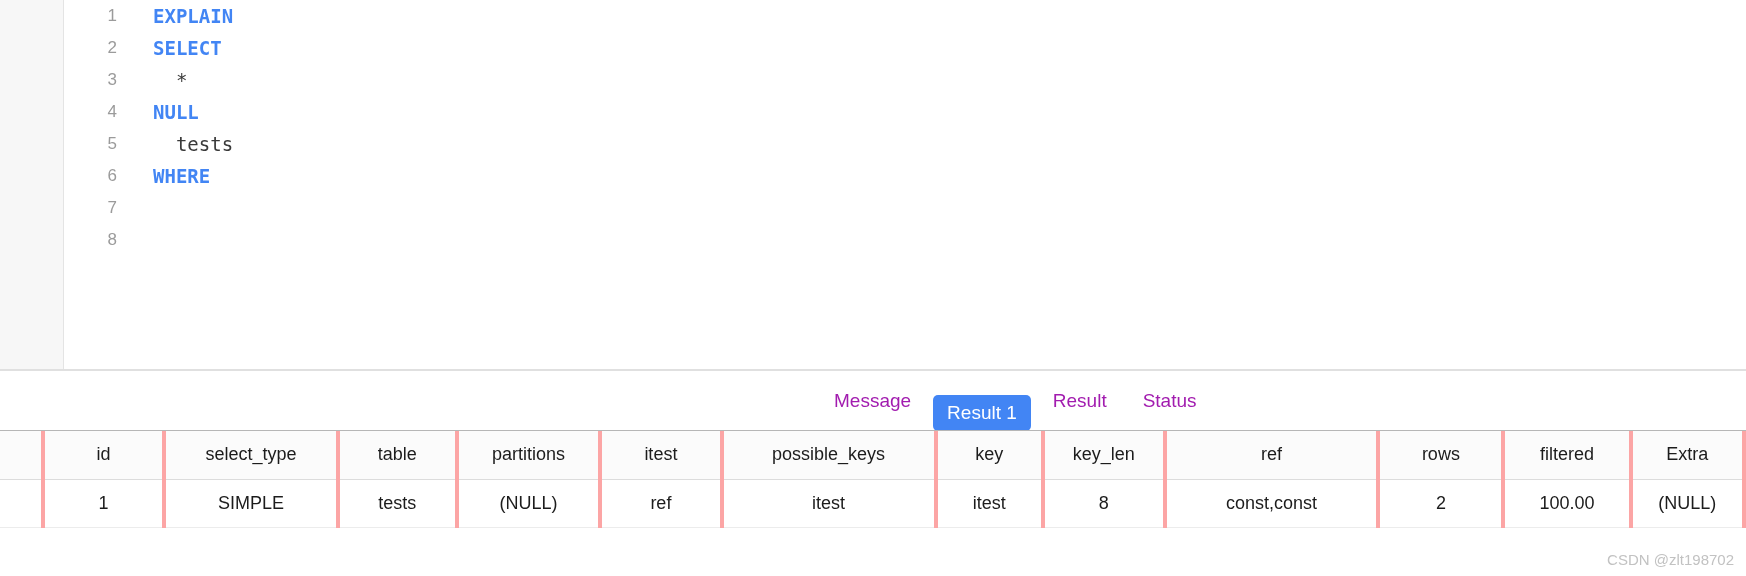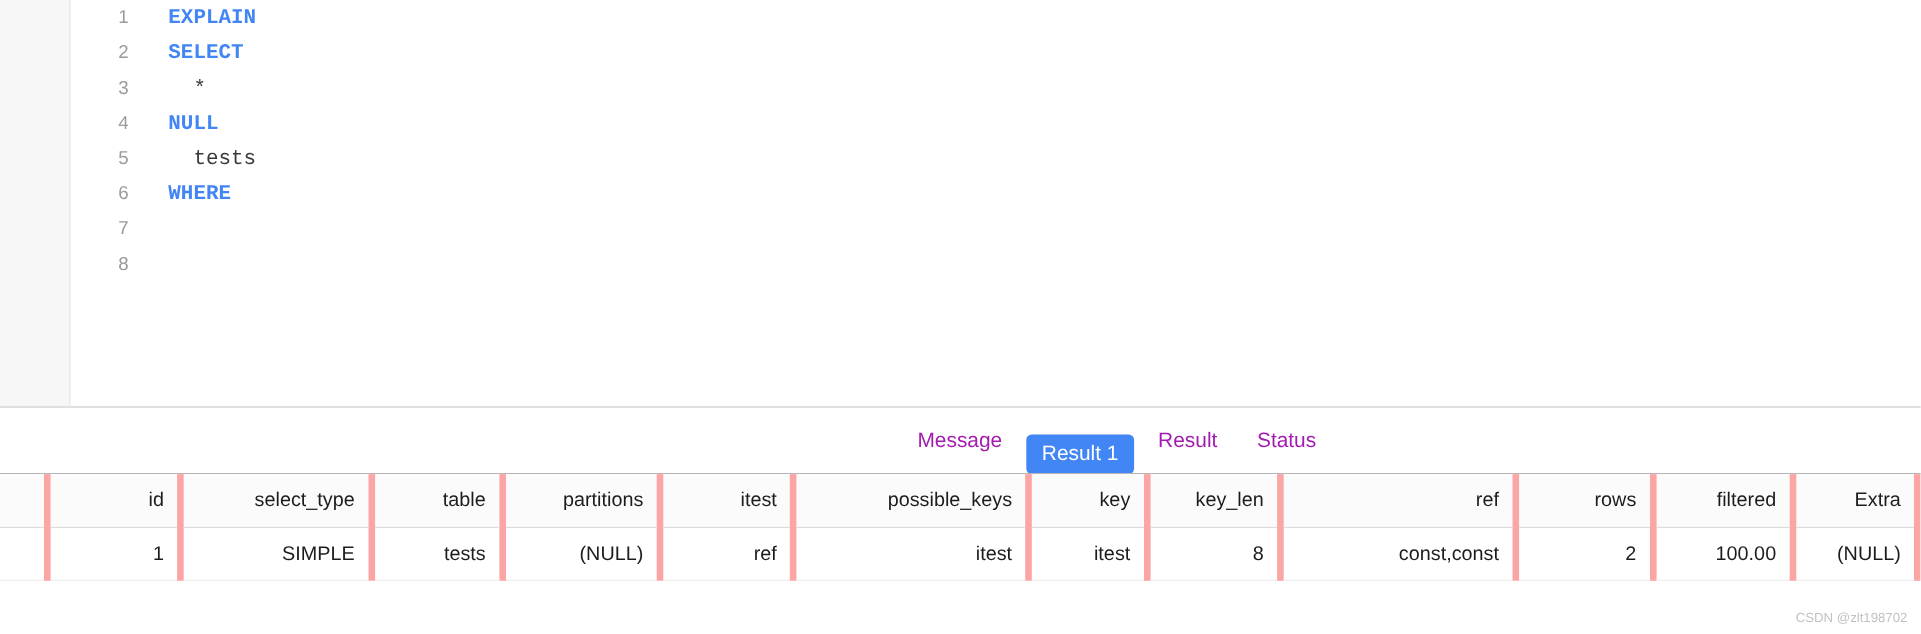--- a/index.html
+++ b/index.html
@@ -56,21 +56,20 @@
     color: #9b9b9b;
     height: 32px;
     line-height: 32px;
   }
   .code-text {
     position: absolute;
     left: 88px;
     height: 32px;
     line-height: 32px;
     color: #2d2d2d;
-    font-family: Liberation Mono, monospace;
   }
   .kw  { color: #4285f4; font-weight: bold; }
   .num { color: #5cb85c; }
   .plain { color: #3a3a3a; }
   .caret {
     display: inline-block;
     width: 2px;
     height: 21px;
     background: #101010;
     vertical-align: -4px;
@@ -126,26 +125,26 @@
     overflow: hidden;
   }
   table.grid {
     border-collapse: collapse;
     table-layout: fixed;
     width: 1746px;
     font-size: 18px;
   }
   table.grid th,
   table.grid td {
-    text-align: right;
+    text-align: center;
     font-weight: normal;
     padding: 0 12px;
     height: 48px;
     box-sizing: border-box;
-    border-right: 6px solid #fca5a5;
+    border-right: 4px solid #fca5a5;
     overflow: hidden;
     white-space: nowrap;
     vertical-align: middle;
   }
   table.grid thead th {
     background: #fbfbfb;
     color: #1c1c1c;
     border-bottom: 1px solid #dcdcdc;
   }
   table.grid tbody td {
@@ -160,21 +159,21 @@
   }
   td.rowgutter { background: #ffffff; }
   .num-cell { text-align: right; }
   .null-val { color: #b5b5b5; }
 
   
   #watermark {
     position: absolute;
     right: 12px;
     bottom: 8px;
-    font-size: 12px;
+    font-size: 15px;
     color: #c2c2c2;
     font-family: "Liberation Sans", sans-serif;
     white-space: nowrap;
   }
 </style>
 </head>
 <body>
 
 <div id="editor-pane">
   <div id="editor-gutter"></div>

